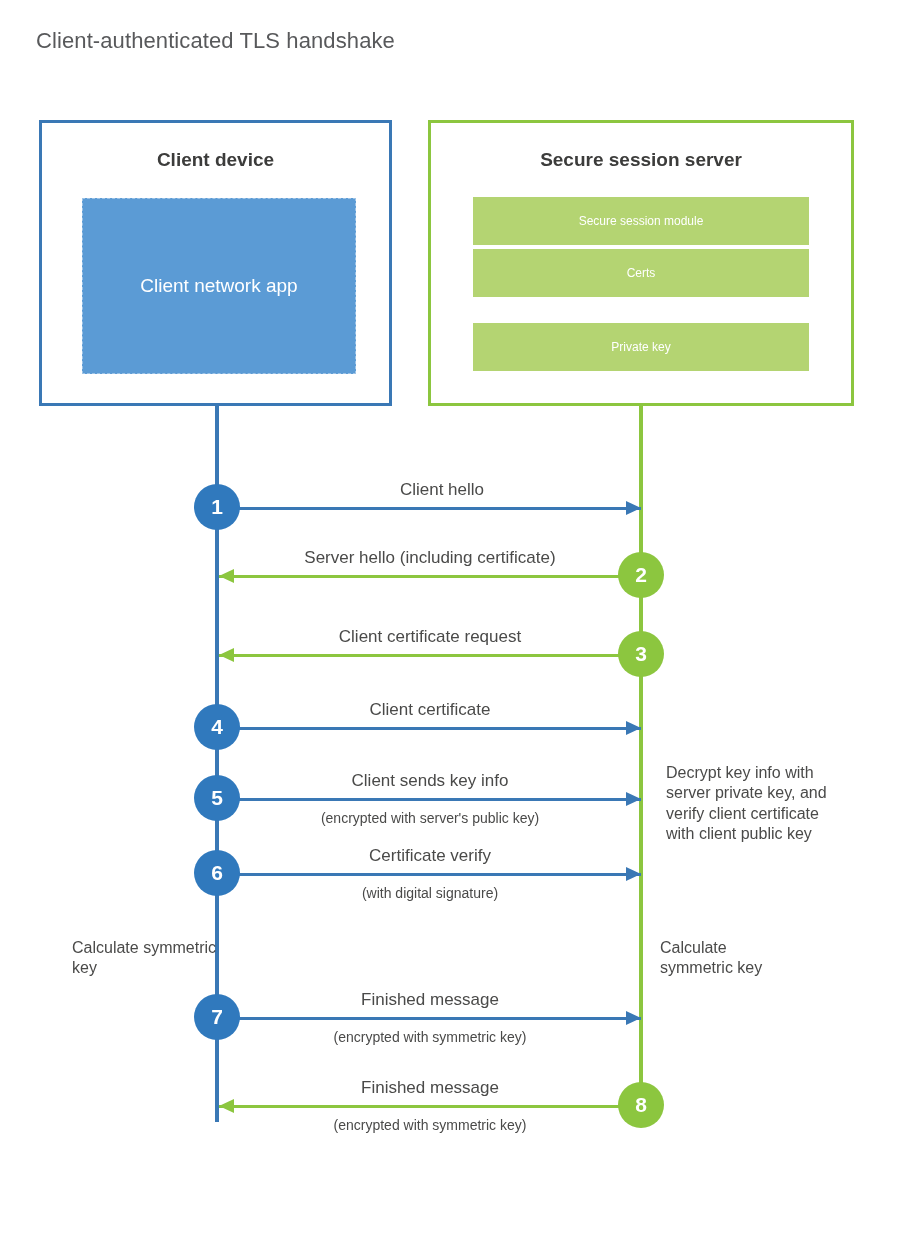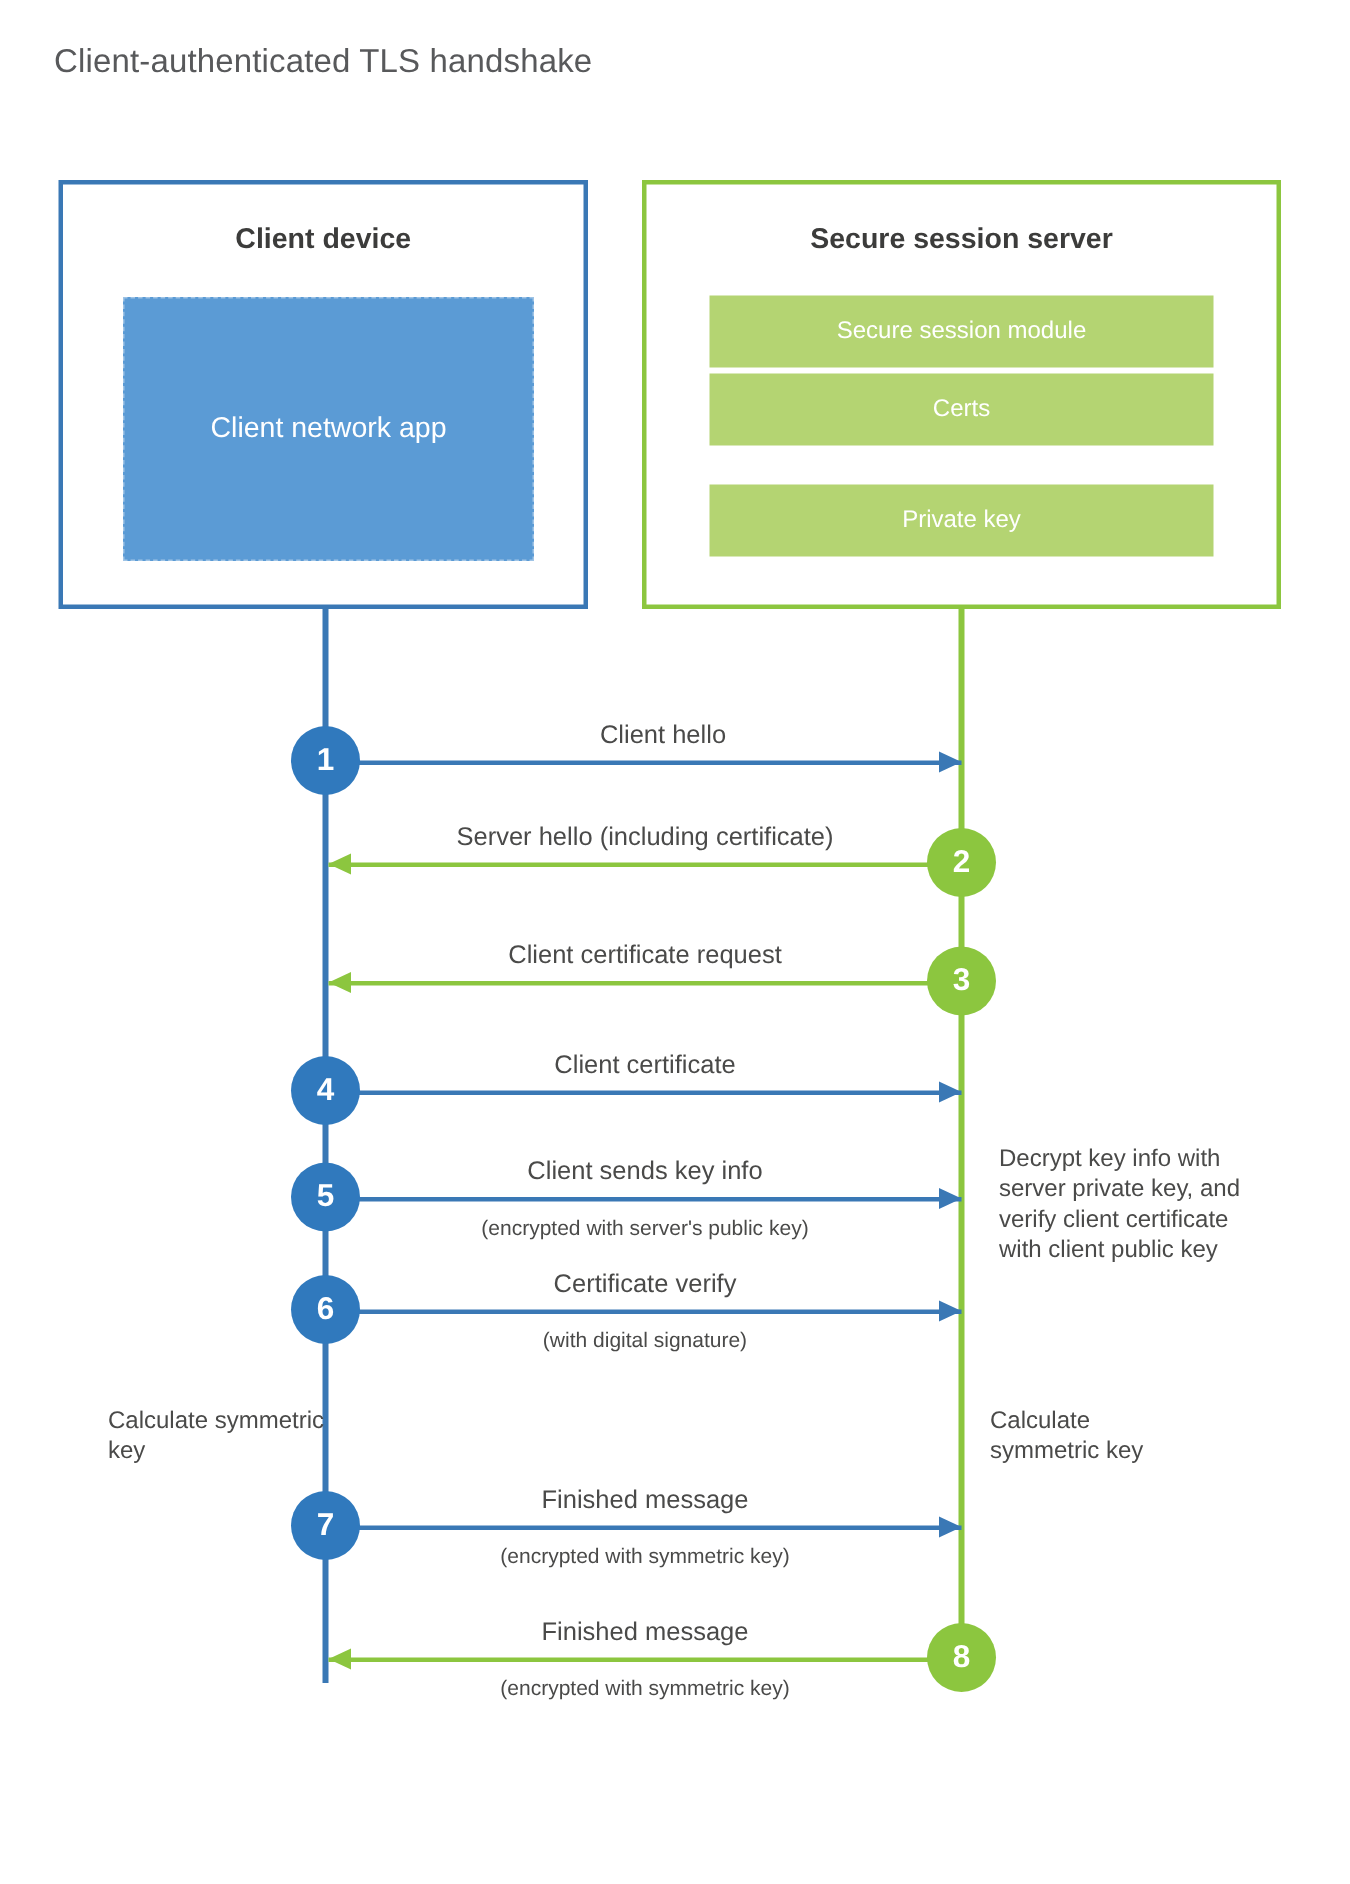--- a/index.html
+++ b/index.html
@@ -87,21 +87,21 @@
   .srv-bar {
     position: absolute;
     left: 42px;
     width: 336px;
     height: 48px;
     background: #b4d472;
     display: flex;
     align-items: center;
     justify-content: center;
     color: #ffffff;
-    font-size: 16px;
+    font-size: 12px;
   }
   .srv-bar.b0 { top: 74px; }
   .srv-bar.b1 { top: 126px; }
   .srv-bar.b2 { top: 200px; }
 
   
   .lifeline {
     position: absolute;
     width: 4px;
     top: 406px;

